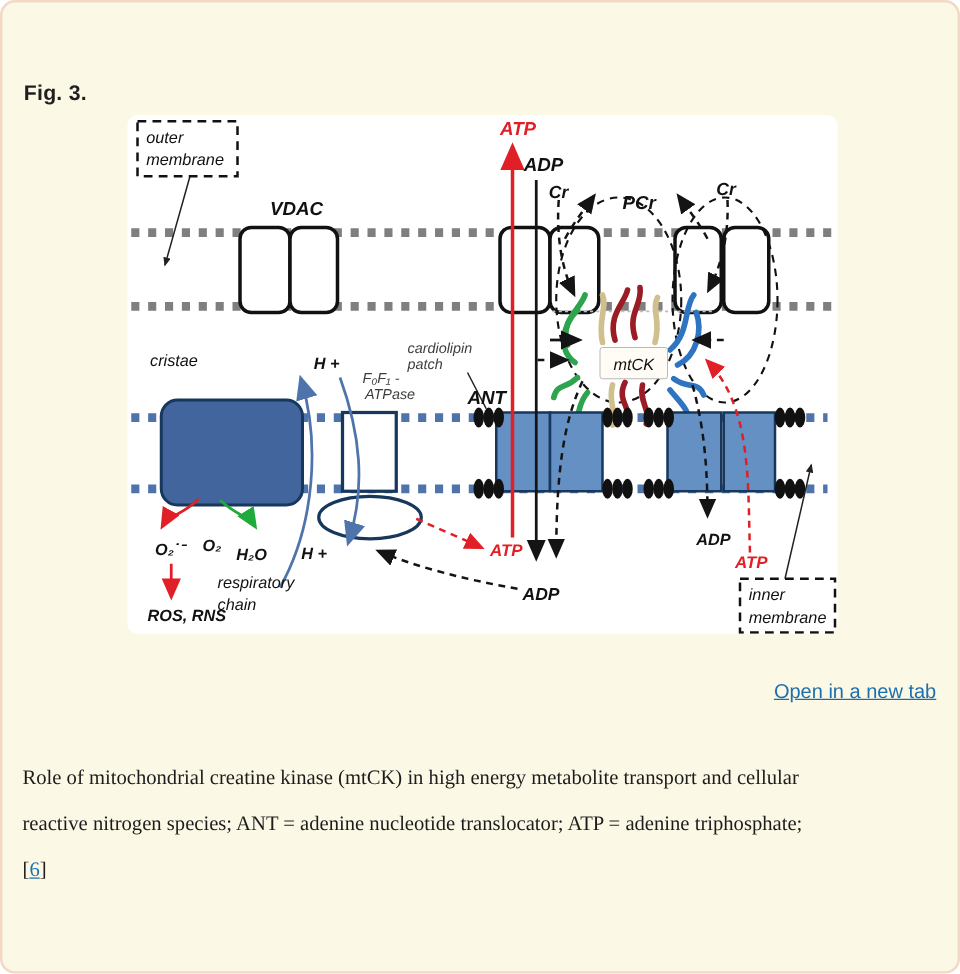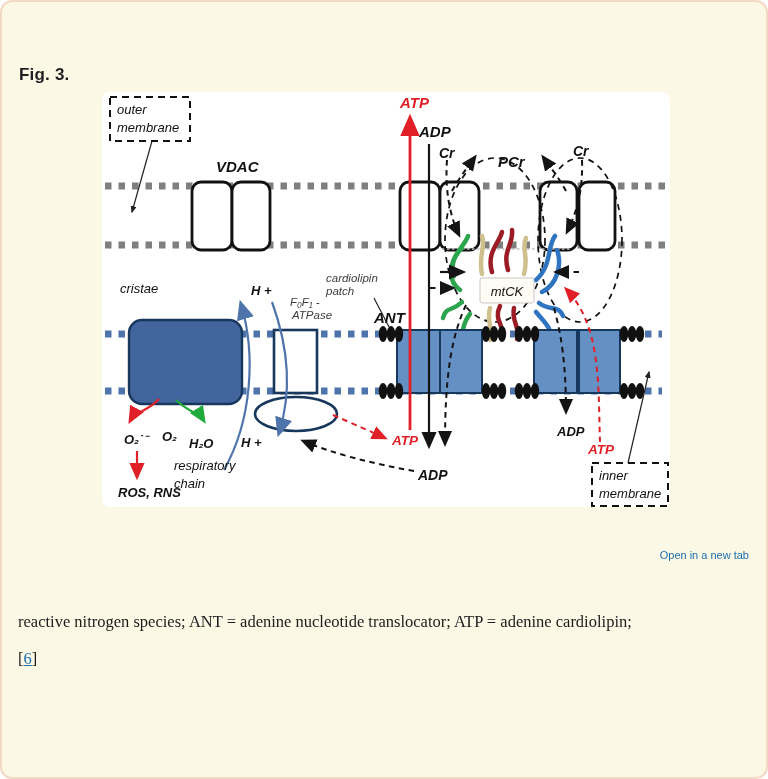--- a/index.html
+++ b/index.html
@@ -4,21 +4,21 @@
 <style>
   html,body{margin:0;padding:0;width:768px;height:779px;background:#fff;}
   body{font-family:"Liberation Sans",sans-serif;position:relative;}
   .page{position:absolute;inset:0;background:var(--page-bg,#fcf8e6);
         border:2px solid var(--page-border,#f2d9c5);border-radius:12px;box-sizing:border-box;}
   .fig-label{position:absolute;left:17px;top:35px;font-size:17px;font-weight:700;
              color:var(--text,#1f1f1f);letter-spacing:.2px;margin-top:28px;}
   .panel{position:absolute;left:100px;top:90px;width:568px;height:415px;
          background:var(--panel-bg,#ffffff);border-radius:8px;}
   .open-link-row{position:absolute;top:543px;right:17px;}
-  .open-link{font-size:11px;color:var(--link,#1c6fad);cursor:pointer;}
+  .open-link{font-size:16px;color:var(--link,#1c6fad);text-decoration:underline;cursor:pointer;}
   .caption{position:absolute;left:16px;top:601px;width:741px;
            font-family:"Liberation Serif",serif;font-size:16.5px;line-height:37px;
            color:#1c1c1c;}
   .caption .ref a{color:var(--link,#1c6fad);text-decoration:underline;cursor:pointer;}
   .caption .ref{color:#1c1c1c;}
 
   
   svg text{font-family:"Liberation Sans",sans-serif;}
   .om{stroke:var(--mem-gray,#7f7f7f);stroke-width:7;stroke-dasharray:6.5 7;fill:none;}
   .im{stroke:var(--steel,#4f74ab);stroke-width:7;stroke-dasharray:6.5 7;fill:none;}
@@ -237,17 +237,18 @@
       <text x="497" y="388" class="it">inner</text>
       <text x="497" y="406" class="it">membrane</text>
     </svg>
   </div>
 
   <div class="open-link-row">
     <a class="open-link">Open in a new tab</a>
   </div>
 
   <div class="caption">
-    <div>reactive nitrogen species; ANT = adenine nucleotide translocator; ATP = adenine cardiolipin;</div>
+    <div>Role of mitochondrial creatine kinase (mtCK) in high energy metabolite transport and cellular</div>
+    <div>reactive nitrogen species; ANT = adenine nucleotide translocator; ATP = adenine triphosphate;</div>
     <div class="ref"><span>[</span><a>6</a><span>]</span></div>
   </div>
 
 </div>
 
 </body></html>

